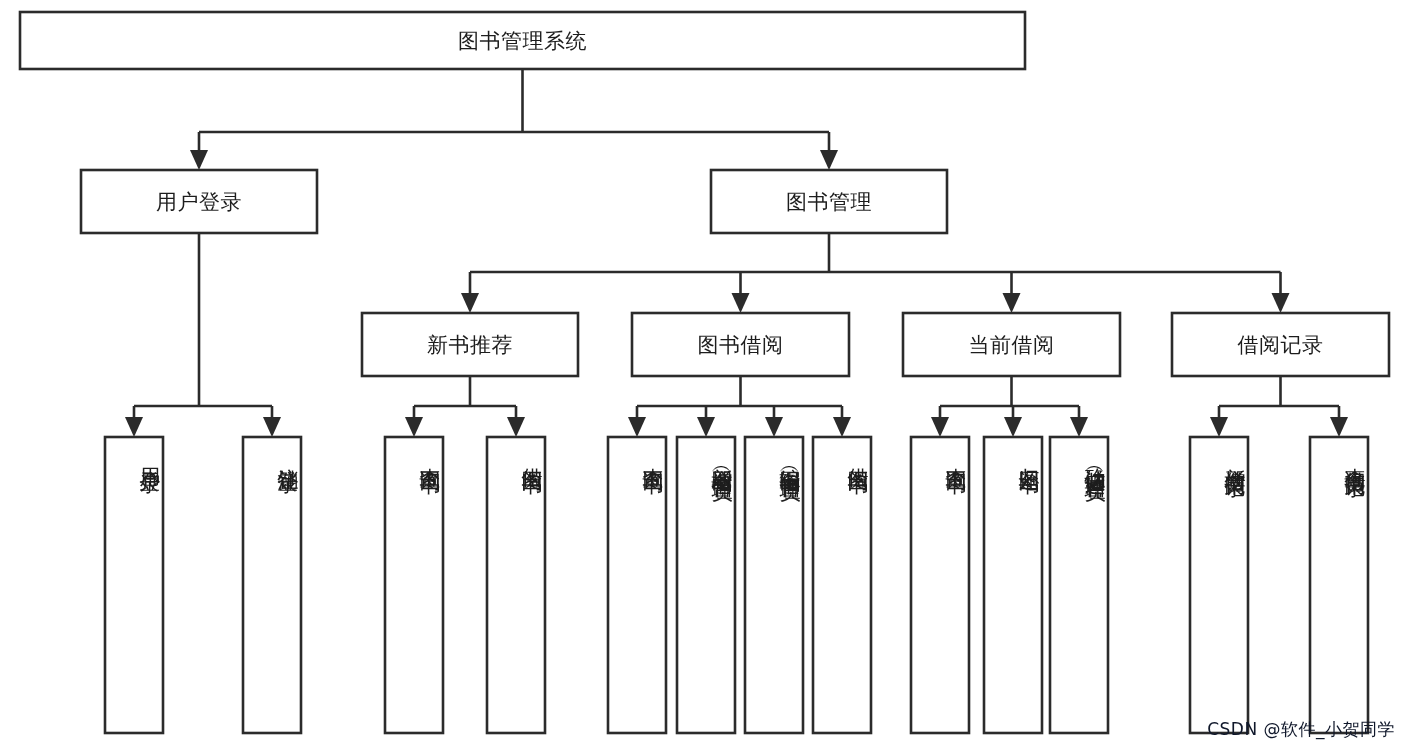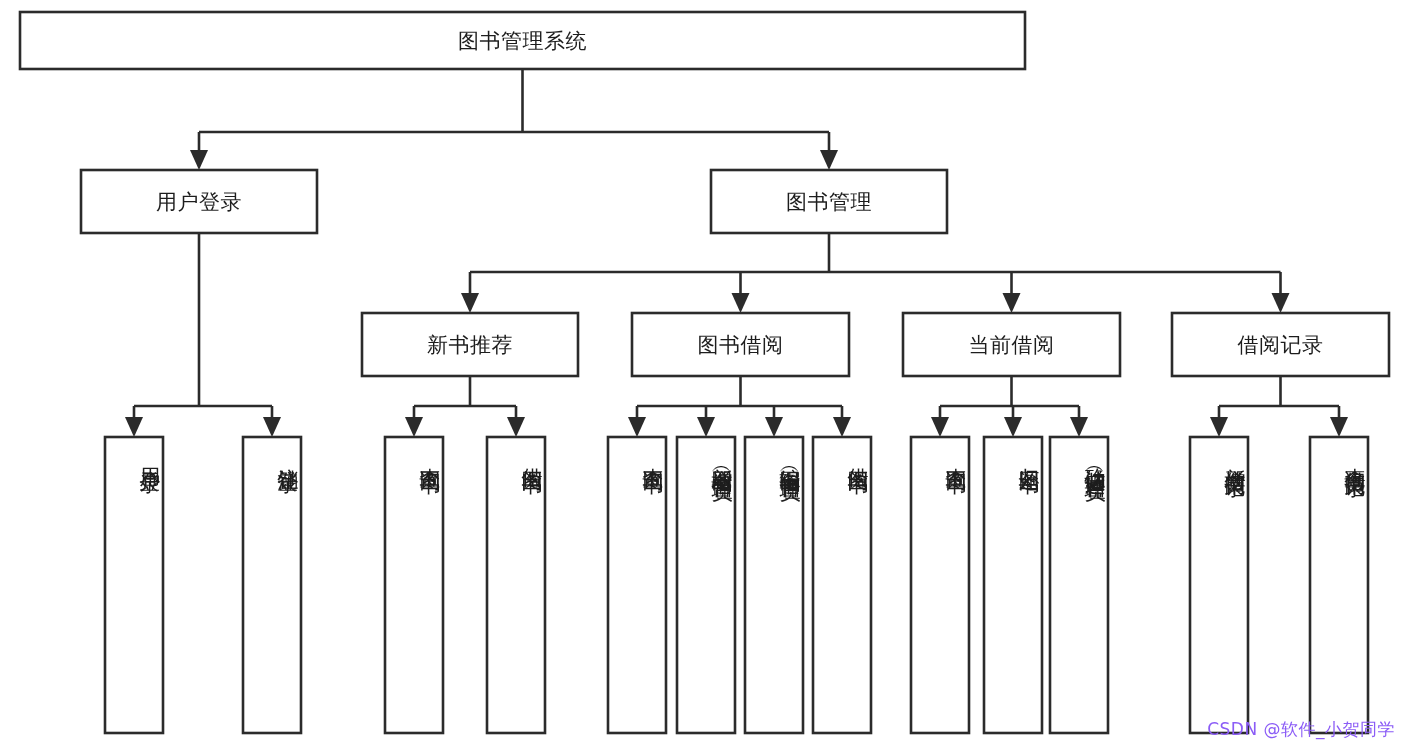--- a/index.html
+++ b/index.html
@@ -65,21 +65,21 @@
     text-align: start;
     pointer-events: none;
     user-select: none;
   }
   .watermark {
     position: absolute;
     right: 10px;
     bottom: 6px;
     font-family: "DejaVu Sans", "Liberation Sans", sans-serif;
     font-size: 17px;
-    color: #8b5cf6;
+    color: #0f172a;
     white-space: nowrap;
     letter-spacing: 0.5px;
   }
 </style>
 </head>
 <body>
 
 <div id="diagram-root">
 
   <svg class="diagram-canvas" viewBox="0 0 1405 747">

